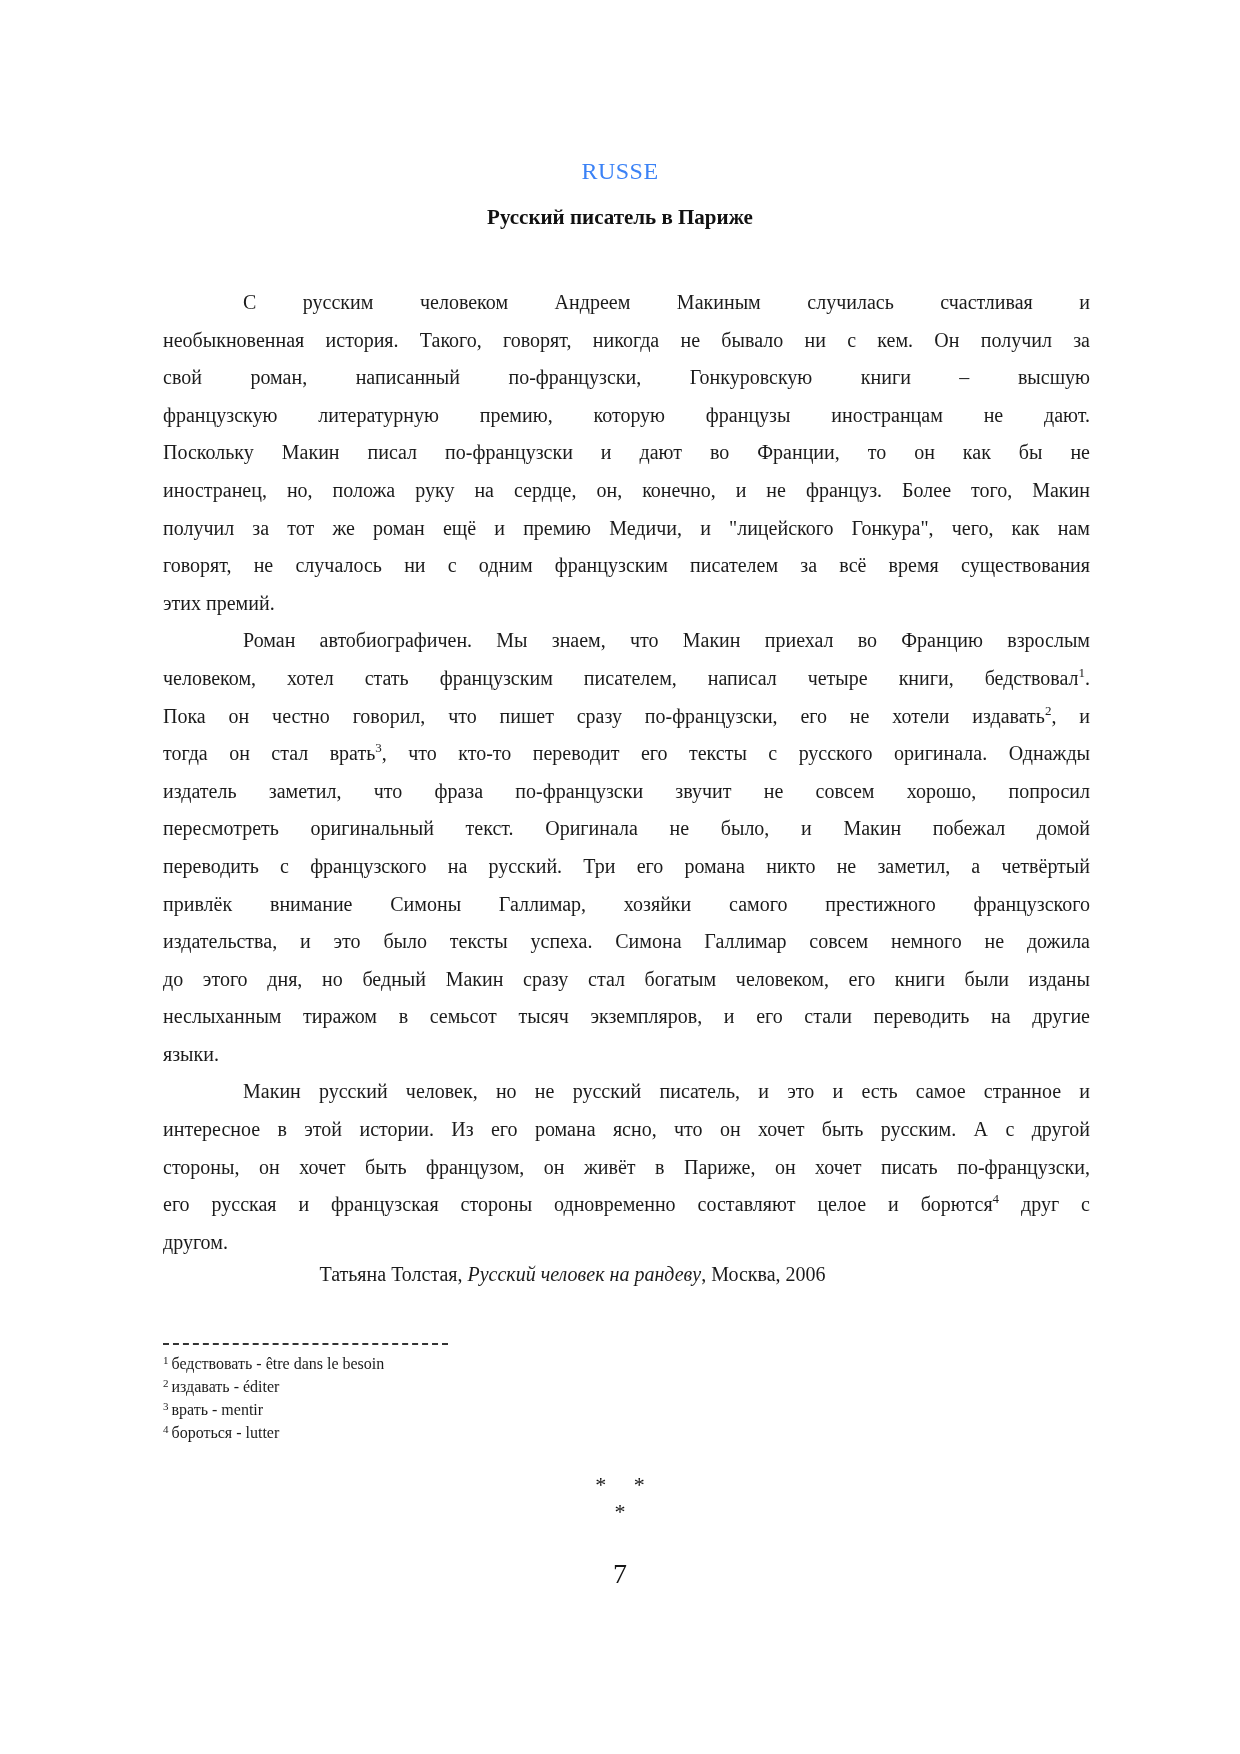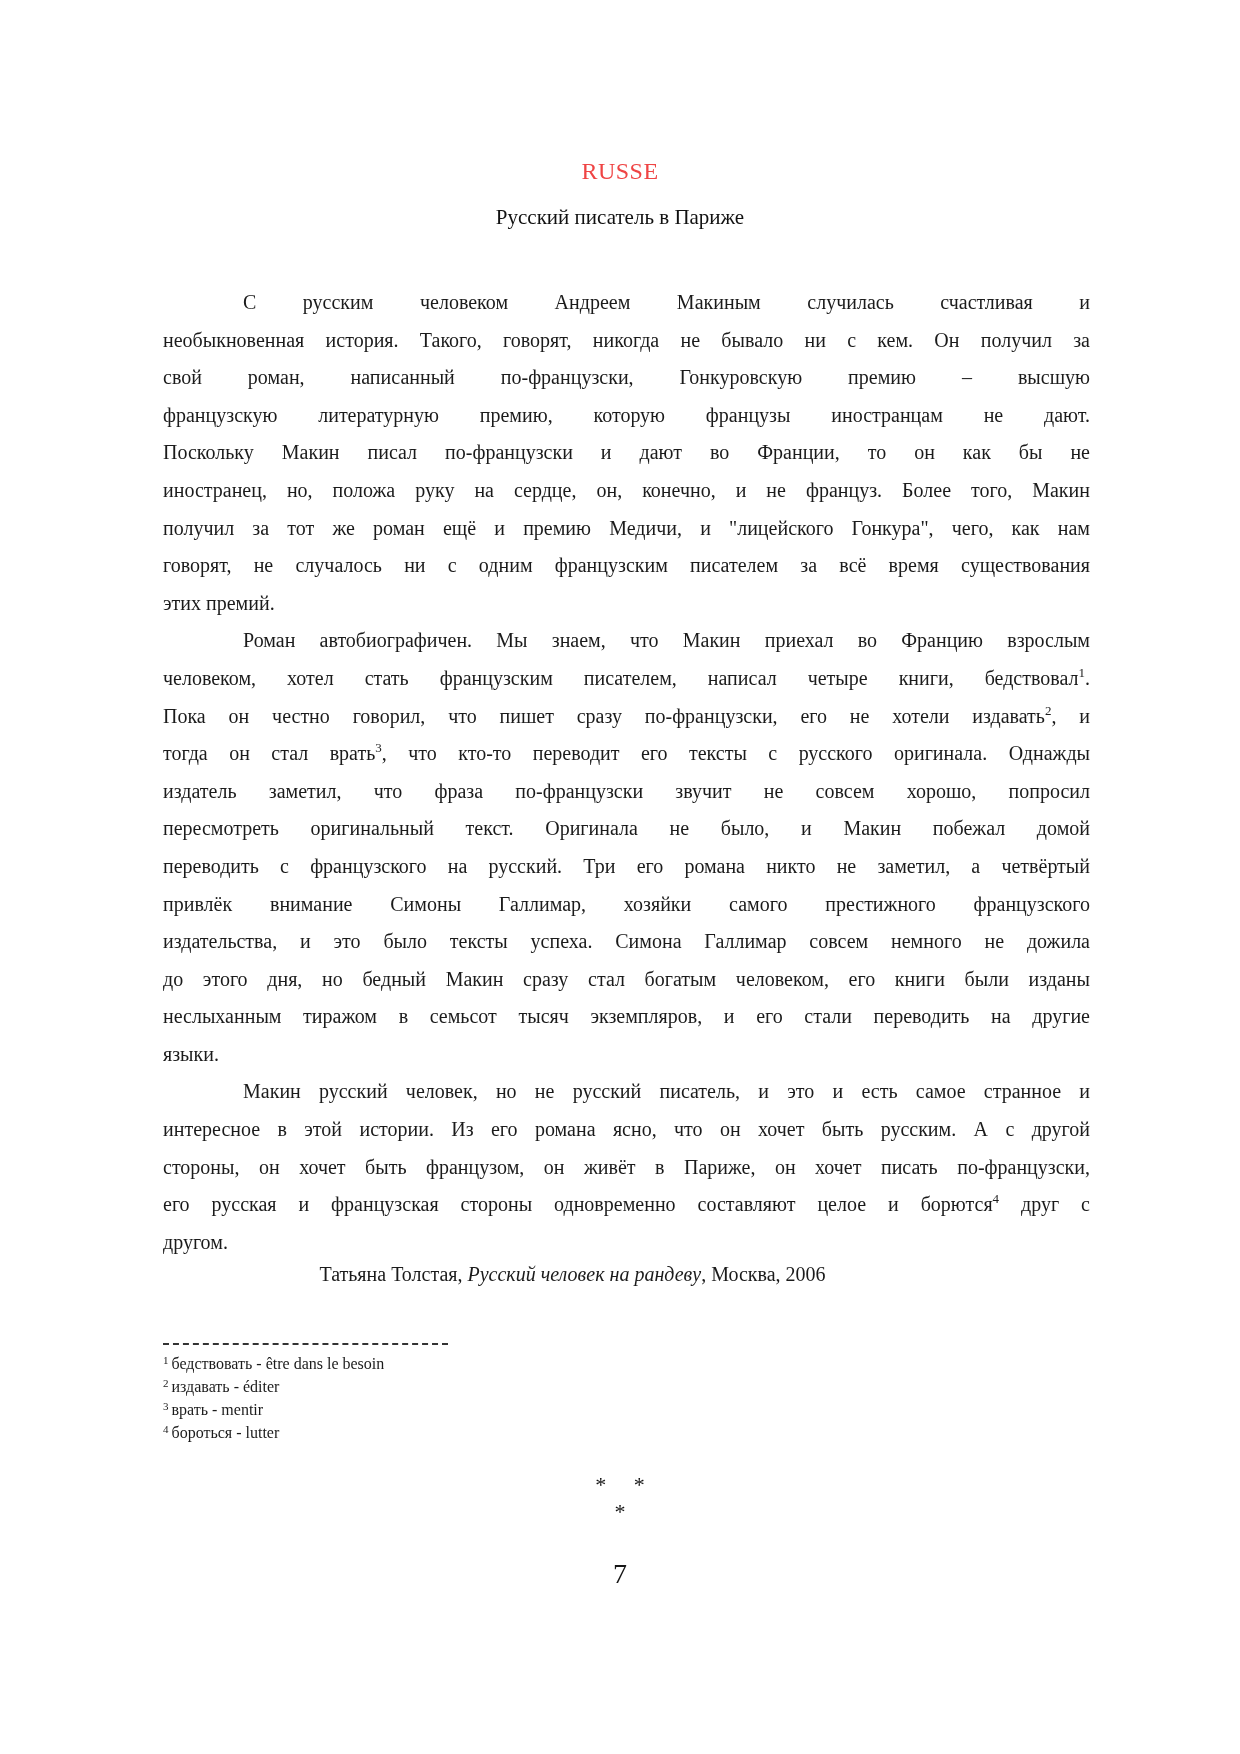--- a/index.html
+++ b/index.html
@@ -3,25 +3,25 @@
 <meta charset="utf-8">
 <style>
   html,body { margin:0; padding:0; background:#ffffff; }
   .page {
     position:relative; width:1240px; height:1754px; margin:0 auto;
     background:#ffffff; color:#1b1b1b; overflow:hidden;
     font-family:"Liberation Serif","DejaVu Serif",serif;
   }
   .russe {
     position:absolute; top:158px; left:0; width:100%;
-    text-align:center; font-size:24px; letter-spacing:0.5px; color:#ef4444;
+    text-align:center; font-size:24px; letter-spacing:0.5px; color:#3b82f6;
   }
   .title {
     position:absolute; top:205px; left:0; width:100%;
-    text-align:center; font-size:21px; font-weight:normal; color:#111;
+    text-align:center; font-size:21px; font-weight:bold; color:#111;
   }
   .body {
     position:absolute; top:284px; left:163px; width:927px;
     font-size:20px; line-height:37.6px;
   }
   .line { text-align:justify; text-align-last:justify; }
   .line.first { text-indent:80px; }
   .line.last { text-align-last:auto; }
   .body sup, .attribution sup {
     font-size:13px; line-height:0; vertical-align:8px; letter-spacing:0;
@@ -53,21 +53,21 @@
 </style>
 </head>
 <body>
 
 <div class="page">
   <div class="russe">RUSSE</div>
   <div class="title">Русский писатель в Париже</div>
   <div class="body">
       <div class="line first">С русским человеком Андреем Макиным случилась счастливая и</div>
       <div class="line">необыкновенная история. Такого, говорят, никогда не бывало ни с кем. Он получил за</div>
-      <div class="line">свой роман, написанный по-французски, Гонкуровскую премию – высшую</div>
+      <div class="line">свой роман, написанный по-французски, Гонкуровскую книги – высшую</div>
       <div class="line">французскую литературную премию, которую французы иностранцам не дают.</div>
       <div class="line">Поскольку Макин писал по-французски и дают во Франции, то он как бы не</div>
       <div class="line">иностранец, но, положа руку на сердце, он, конечно, и не француз. Более того, Макин</div>
       <div class="line">получил за тот же роман ещё и премию Медичи, и "лицейского Гонкура", чего, как нам</div>
       <div class="line">говорят, не случалось ни с одним французским писателем за всё время существования</div>
       <div class="line last">этих премий.</div>
       <div class="line first">Роман автобиографичен. Мы знаем, что Макин приехал во Францию взрослым</div>
       <div class="line">человеком, хотел стать французским писателем, написал четыре книги, бедствовал<sup>1</sup>.</div>
       <div class="line">Пока он честно говорил, что пишет сразу по-французски, его не хотели издавать<sup>2</sup>, и</div>
       <div class="line">тогда он стал врать<sup>3</sup>, что кто-то переводит его тексты с русского оригинала. Однажды</div>

